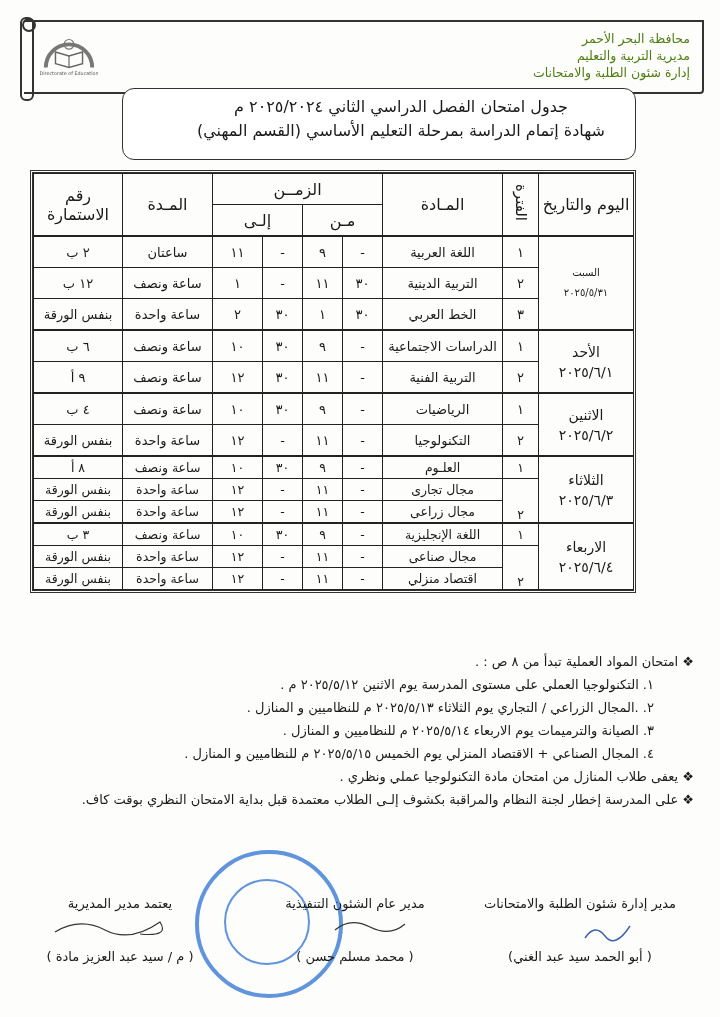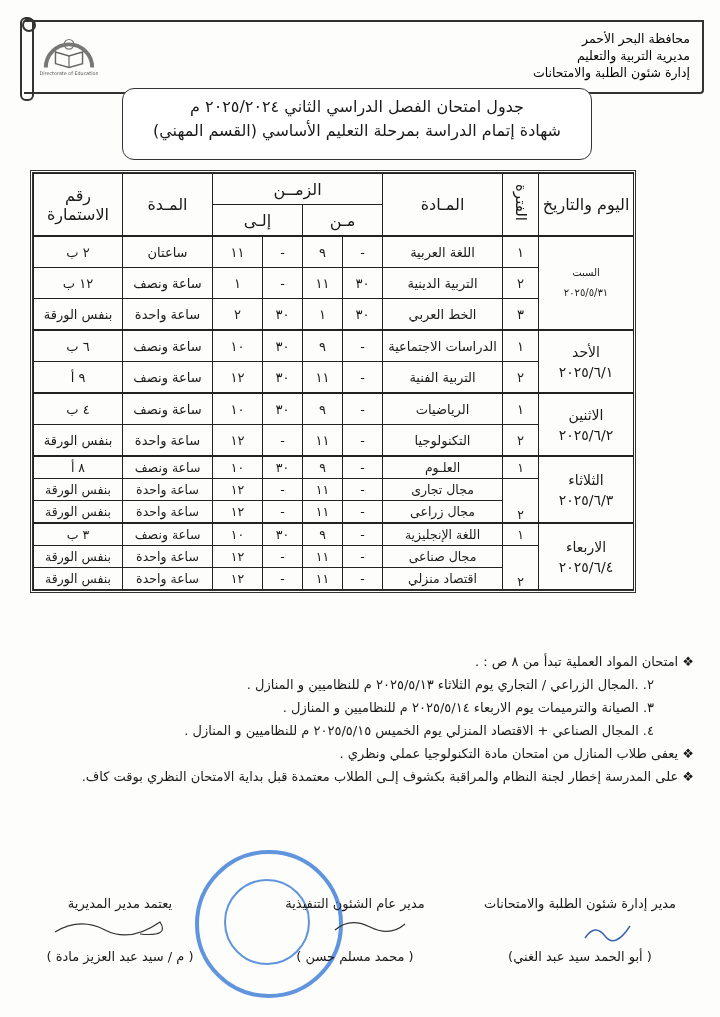--- a/index.html
+++ b/index.html
@@ -13,30 +13,31 @@
   }
   .scroll-roll {
     position:absolute; left:20px; top:17px; width:10px; height:80px;
     border:2px solid #333; border-radius:6px;
   }
   .scroll-curl {
     position:absolute; left:22px; top:18px; width:10px; height:10px; border:2px solid #333; border-radius:50%;
   }
   .dept-lines {
     position:absolute; right:30px; top:30px; direction:rtl; text-align:right;
-    font-size:12.5px; line-height:17px; color:#000000;
+    font-size:12.5px; line-height:17px; color:#4d7c0f;
   }
   .logo {
     position:absolute; left:40px; top:25px; width:58px; height:58px;
   }
   .title-box {
     position:absolute; left:122px; top:88px; width:468px; height:64px;
     border:1.6px solid #333; border-radius:12px; background:#fff;
     direction:rtl; text-align:center; font-size:16px; line-height:24px; padding-top:6px;
     font-weight:500;
+    padding-left:44px;
   }
   .table-wrap {
     position:absolute; left:30px; top:170px; width:600px;
     border:3px double #333;
   }
   table { border-collapse:collapse; width:100%; direction:rtl; table-layout:fixed; }
   td, th { border:1px solid #222; text-align:center; font-size:13px; padding:0; height:30px; font-weight:normal; }
   th { font-size:16px; height:30px; }
   .thick-top td { border-top:2.5px solid #222; }
   .small-row td { height:21px; font-size:12.5px; }
@@ -251,20 +252,21 @@
           <td>١٢</td>
           <td>ساعة واحدة</td>
           <td>بنفس الورقة</td>
         </tr>
       </tbody>
 </table>
 </div>
 
 <div class="notes">
   <div class="bullet">امتحان المواد العملية تبدأ من ٨ ص : .</div>
+  <div class="num">١.  التكنولوجيا العملي على مستوى المدرسة يوم الاثنين  ٢٠٢٥/٥/١٢ م .</div>
   <div class="num">٢.  .المجال الزراعي / التجاري يوم  الثلاثاء ٢٠٢٥/٥/١٣ م للنظاميين و المنازل .</div>
   <div class="num">٣.  الصيانة والترميمات يوم الاربعاء ٢٠٢٥/٥/١٤  م   للنظاميين و المنازل .</div>
   <div class="num">٤.  المجال الصناعي + الاقتصاد المنزلي يوم الخميس ٢٠٢٥/٥/١٥  م   للنظاميين و المنازل .</div>
   <div class="bullet">يعفى طلاب المنازل من امتحان مادة التكنولوجيا  عملي ونظري .</div>
   <div class="bullet">على المدرسة إخطار لجنة النظام والمراقبة بكشوف إلـى الطلاب  معتمدة قبل  بداية الامتحان  النظري بوقت كاف.</div>
 </div>
 
 <div class="stamp"></div>
 
 <div class="sig" style="right:25px; width:230px;">

